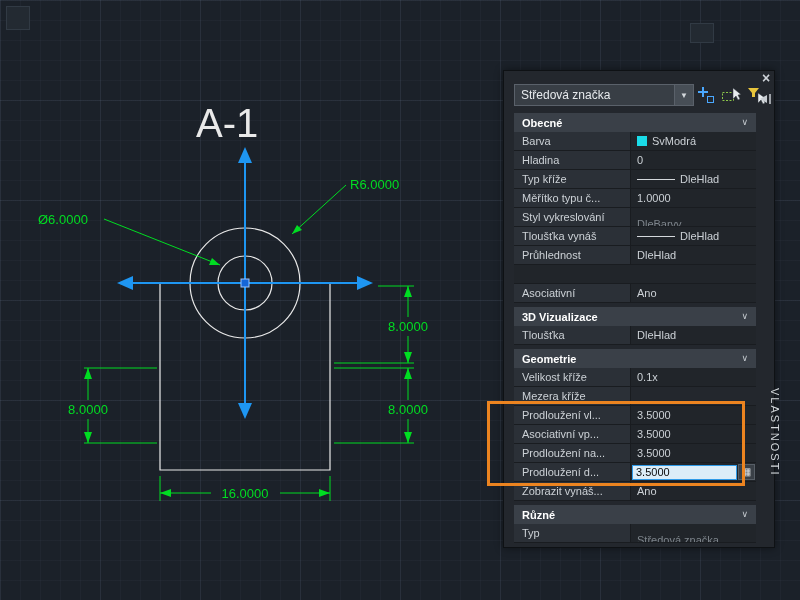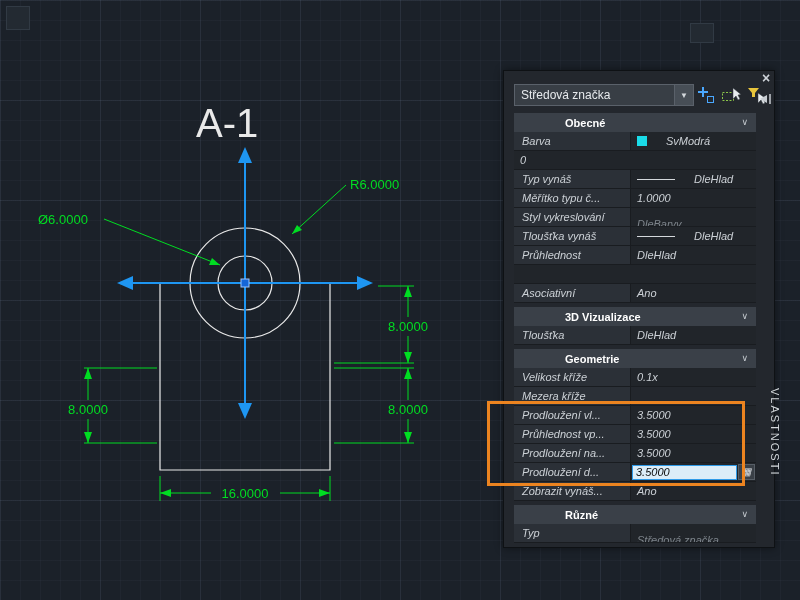--- a/index.html
+++ b/index.html
@@ -29,28 +29,28 @@
     background:#383e45;border:1px solid #5a616a;}
   .combo-text{flex:1;padding:3px 6px 0 6px;font-size:12px;color:#e7eaed;white-space:nowrap;overflow:hidden;}
   .combo-btn{width:19px;background:#474e56;border-left:1px solid #5a616a;display:flex;
     align-items:center;justify-content:center;color:#d2d7db;font-size:8px;}
   .hdr-icons{position:absolute;left:191px;top:13px;display:flex;gap:3px;}
   .hicon{width:22px;height:22px;display:flex;align-items:center;justify-content:center;}
 
   .palette-body{position:absolute;left:10px;top:42px;width:242px;}
   .section-header{height:19px;background:#3a4048;display:flex;align-items:center;cursor:default;}
   .sec-gap{height:4px;}
-  .section-title{font-size:11px;font-weight:bold;color:#ffffff;padding-left:8px;flex:1;margin-left:43px;}
+  .section-title{font-size:11px;font-weight:bold;color:#ffffff;padding-left:8px;flex:1;}
   .section-chevron{padding-right:8px;color:#c6cbd0;font-size:9px;line-height:19px;}
 
-  .prow{display:flex;height:19px;border-bottom:1px solid #191c20;font-style:italic;}
+  .prow{display:flex;height:19px;border-bottom:1px solid #191c20;}
   .lbl{width:117px;background:#2b3037;color:#ccd1d6;font-size:11px;line-height:18px;
     padding-left:8px;border-right:1px solid #191c20;white-space:nowrap;overflow:hidden;}
   .val{flex:1;background:#21252a;color:#ccd1d6;font-size:11px;line-height:18px;
-    padding-left:6px;display:flex;align-items:center;gap:19px;white-space:nowrap;overflow:hidden;}
+    padding-left:6px;display:flex;align-items:center;gap:5px;white-space:nowrap;overflow:hidden;}
   .muted{color:#7e858c;margin-top:13px;}
   .swatch{width:10px;height:10px;flex:none;}
   .linetype-glyph{width:38px;height:0;border-top:1px solid #d4d8dc;flex:none;}
   .val.editcell{padding:1px 1px 1px 1px;gap:1px;}
   .editbox{flex:1;height:15px;background:#dcedf8;border:1px solid #2f9be8;color:#0b0b0b;
     font-size:11px;line-height:13px;padding:0 3px;}
   .calcbtn{width:17px;height:16px;background:#3a4047;border:1px solid #575e66;color:#dfe3e7;
     font-size:10px;display:flex;align-items:center;justify-content:center;}
 
   .highlight-box{position:absolute;left:487px;top:401px;width:258px;height:85px;
@@ -167,26 +167,27 @@
         <span class="section-chevron">∨</span>
       </div>
       <div class="prow">
         <div class="lbl">Barva</div>
         <div class="val">
           <span class="swatch" style="background: rgb(26, 219, 232);"></span>
           <span>SvModrá</span>
         </div>
       </div>
       <div class="prow">
+        <div class="lbl">Hladina</div>
         <div class="val">
           <span>0</span>
         </div>
       </div>
       <div class="prow">
-        <div class="lbl">Typ vynáš</div>
+        <div class="lbl">Typ kříže</div>
         <div class="val">
           <span class="linetype-glyph"></span>
           <span>DleHlad</span>
         </div>
       </div>
       <div class="prow">
         <div class="lbl">Měřítko typu č...</div>
         <div class="val">
           <span>1.0000</span>
         </div>
@@ -250,21 +251,21 @@
       <div class="prow">
         <div class="lbl">Mezera kříže</div>
       </div>
       <div class="prow">
         <div class="lbl">Prodloužení vl...</div>
         <div class="val">
           <span>3.5000</span>
         </div>
       </div>
       <div class="prow">
-        <div class="lbl">Průhlednost vp...</div>
+        <div class="lbl">Asociativní vp...</div>
         <div class="val">
           <span>3.5000</span>
         </div>
       </div>
       <div class="prow">
         <div class="lbl">Prodloužení na...</div>
         <div class="val">
           <span>3.5000</span>
         </div>
       </div>

